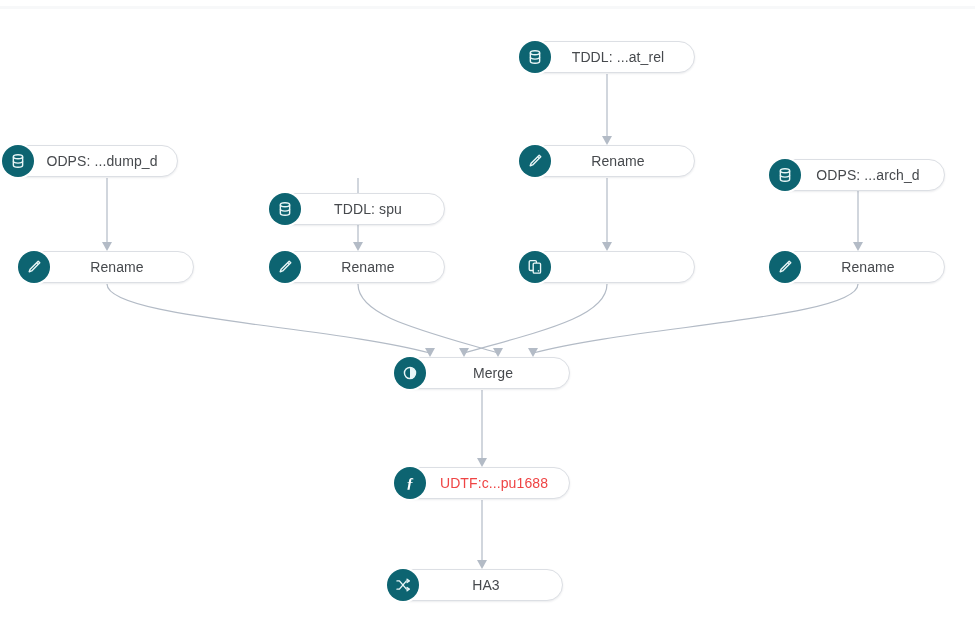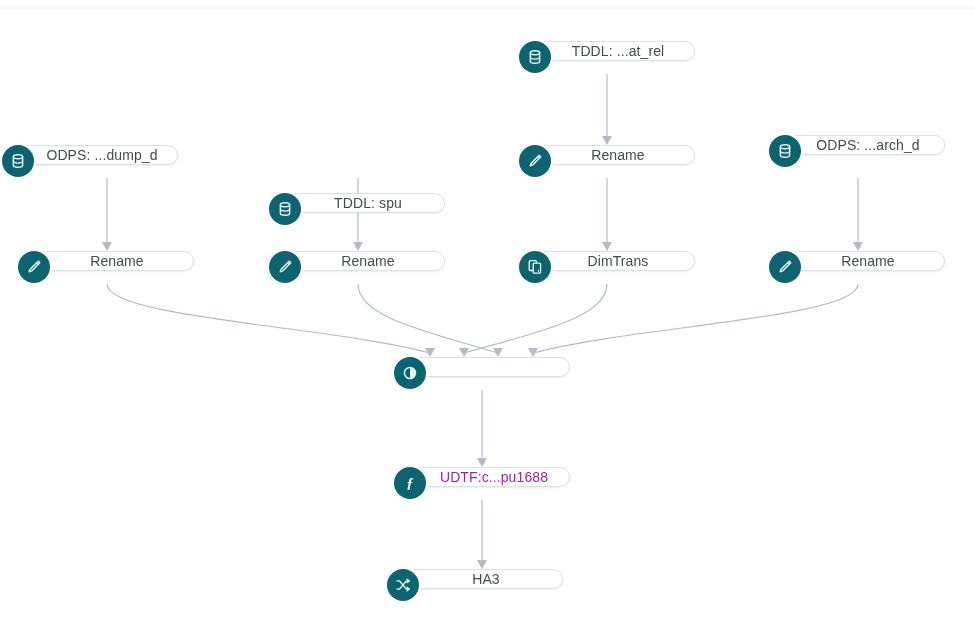--- a/index.html
+++ b/index.html
@@ -33,21 +33,21 @@
     position: absolute;
     left: 0;
     top: 0;
     width: 975px;
     height: 620px;
     pointer-events: none;
   }
   .node {
     position: absolute;
     box-sizing: border-box;
-    height: 20px;
+    height: 32px;
     background: #ffffff;
     border: 1px solid #dcdfe4;
     border-radius: 16px;
     box-shadow: 0 1px 2px rgba(60,70,85,0.10);
     display: flex;
     align-items: center;
     cursor: pointer;
   }
   .node-icon {
     position: absolute;
@@ -152,21 +152,21 @@
       </div>
       <div class="node" style="left: 519px; top: 145px; width: 176px; border-color: rgb(220, 223, 228);">
         <div class="node-icon" style="background: rgb(13, 100, 113);">
           <svg width="18" height="18" viewBox="0 0 24 24">
             <path d="M17.6 4.3 L19.7 6.4 L8.9 17.2 L5.6 18.4 L6.8 15.1 Z" fill="none" stroke="#e9f6f7" stroke-width="1.9" stroke-linejoin="round"></path>
             <path d="M15.4 6.5 L17.5 8.6" stroke="#e9f6f7" stroke-width="1.6"></path>
           </svg>
         </div>
         <div class="node-label" style="color: rgb(70, 73, 77);">Rename</div>
       </div>
-      <div class="node" style="left: 769px; top: 135px; width: 176px; border-color: rgb(220, 223, 228);">
+      <div class="node" style="left: 769px; top: 159px; width: 176px; border-color: rgb(220, 223, 228);">
         <div class="node-icon" style="background: rgb(13, 100, 113);">
           <svg width="18" height="18" viewBox="0 0 24 24">
             <ellipse cx="12" cy="6.4" rx="6.2" ry="2.7" fill="none" stroke="#e9f6f7" stroke-width="1.9"></ellipse>
             <path d="M5.8 6.4 V17.6 C5.8 19.1 8.6 20.3 12 20.3 C15.4 20.3 18.2 19.1 18.2 17.6 V6.4" fill="none" stroke="#e9f6f7" stroke-width="1.9"></path>
             <path d="M5.8 12 C5.8 13.5 8.6 14.7 12 14.7 C15.4 14.7 18.2 13.5 18.2 12" fill="none" stroke="#e9f6f7" stroke-width="1.7"></path>
           </svg>
         </div>
         <div class="node-label" style="color: rgb(70, 73, 77);">ODPS: ...arch_d</div>
       </div>
       <div class="node" style="left: 18px; top: 251px; width: 176px; border-color: rgb(220, 223, 228);">
@@ -188,44 +188,44 @@
         <div class="node-label" style="color: rgb(70, 73, 77);">Rename</div>
       </div>
       <div class="node" style="left: 519px; top: 251px; width: 176px; border-color: rgb(220, 223, 228);">
         <div class="node-icon" style="background: rgb(13, 100, 113);">
           <svg width="18" height="18" viewBox="0 0 24 24">
             <rect x="4.3" y="3.4" width="9.6" height="13.2" rx="1.6" fill="none" stroke="#e9f6f7" stroke-width="1.8"></rect>
             <rect x="9.6" y="6.8" width="9.8" height="13.4" rx="1.6" fill="#0d6471" stroke="#e9f6f7" stroke-width="1.8"></rect>
             <circle cx="16.6" cy="17.1" r="1.1" fill="#e9f6f7"></circle>
           </svg>
         </div>
-        <div class="node-label" style="color: rgb(70, 73, 77);">DimTrans</div>
       </div>
       <div class="node" style="left: 769px; top: 251px; width: 176px; border-color: rgb(220, 223, 228);">
         <div class="node-icon" style="background: rgb(13, 100, 113);">
           <svg width="18" height="18" viewBox="0 0 24 24">
             <path d="M17.6 4.3 L19.7 6.4 L8.9 17.2 L5.6 18.4 L6.8 15.1 Z" fill="none" stroke="#e9f6f7" stroke-width="1.9" stroke-linejoin="round"></path>
             <path d="M15.4 6.5 L17.5 8.6" stroke="#e9f6f7" stroke-width="1.6"></path>
           </svg>
         </div>
         <div class="node-label" style="color: rgb(70, 73, 77);">Rename</div>
       </div>
       <div class="node" style="left: 394px; top: 357px; width: 176px; border-color: rgb(220, 223, 228);">
         <div class="node-icon" style="background: rgb(13, 100, 113);">
           <svg width="18" height="18" viewBox="0 0 24 24">
             <circle cx="12" cy="12" r="7.4" fill="none" stroke="#e9f6f7" stroke-width="1.9"></circle>
             <path d="M12 4.6 A7.4 7.4 0 0 1 12 19.4 Z" fill="#e9f6f7"></path>
           </svg>
         </div>
+        <div class="node-label" style="color: rgb(70, 73, 77);">Merge</div>
       </div>
       <div class="node" style="left: 394px; top: 467px; width: 176px; border-color: rgb(220, 223, 228);">
         <div class="node-icon" style="background: rgb(13, 100, 113);">
           <span class="fn-glyph">ƒ</span>
         </div>
-        <div class="node-label tight" style="color: #a21caf;">UDTF:c...pu1688</div>
+        <div class="node-label tight" style="color: #ef4444;">UDTF:c...pu1688</div>
       </div>
       <div class="node" style="left: 387px; top: 569px; width: 176px; border-color: rgb(220, 223, 228);">
         <div class="node-icon" style="background: rgb(13, 100, 113);">
           <svg width="18" height="18" viewBox="0 0 24 24" fill="none" stroke="#e9f6f7" stroke-width="1.9" stroke-linecap="round" stroke-linejoin="round">
             <path d="M4 6.5 H7.2 L16.6 17.5 H20"></path>
             <path d="M4 17.5 H7.2 L16.6 6.5 H20"></path>
             <path d="M17.4 4.3 L20.2 6.5 L17.4 8.7"></path>
             <path d="M17.4 15.3 L20.2 17.5 L17.4 19.7"></path>
           </svg>
         </div>

